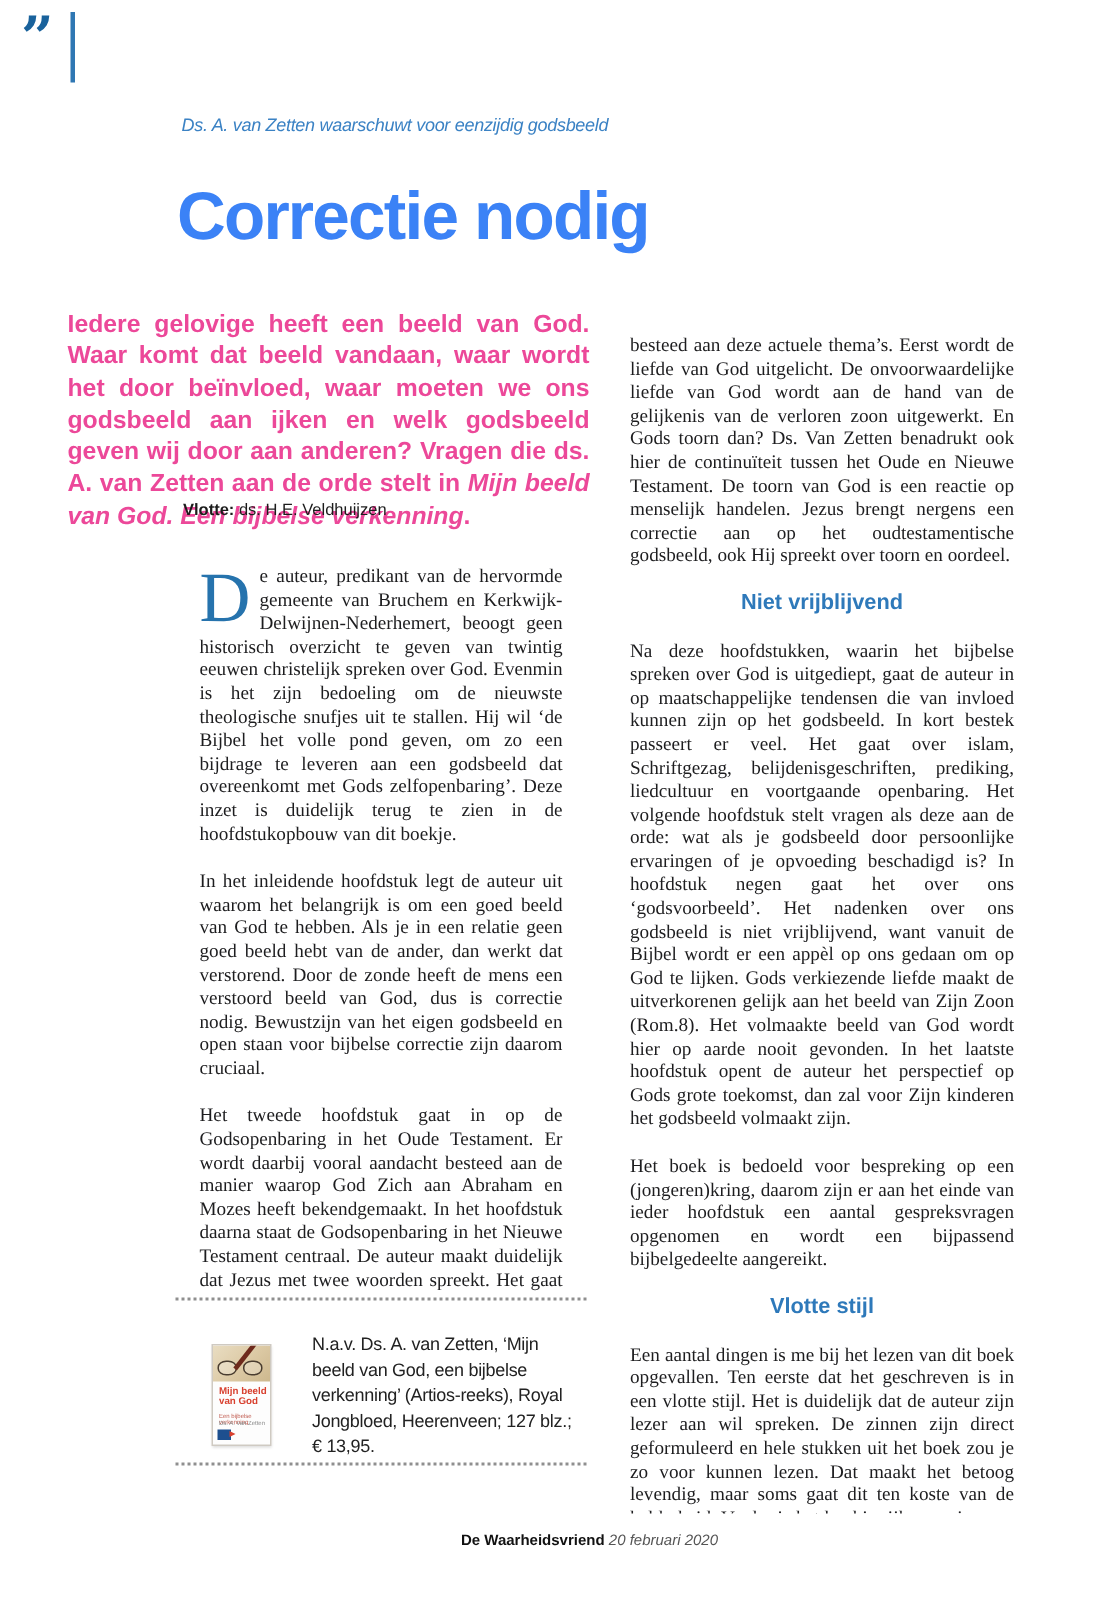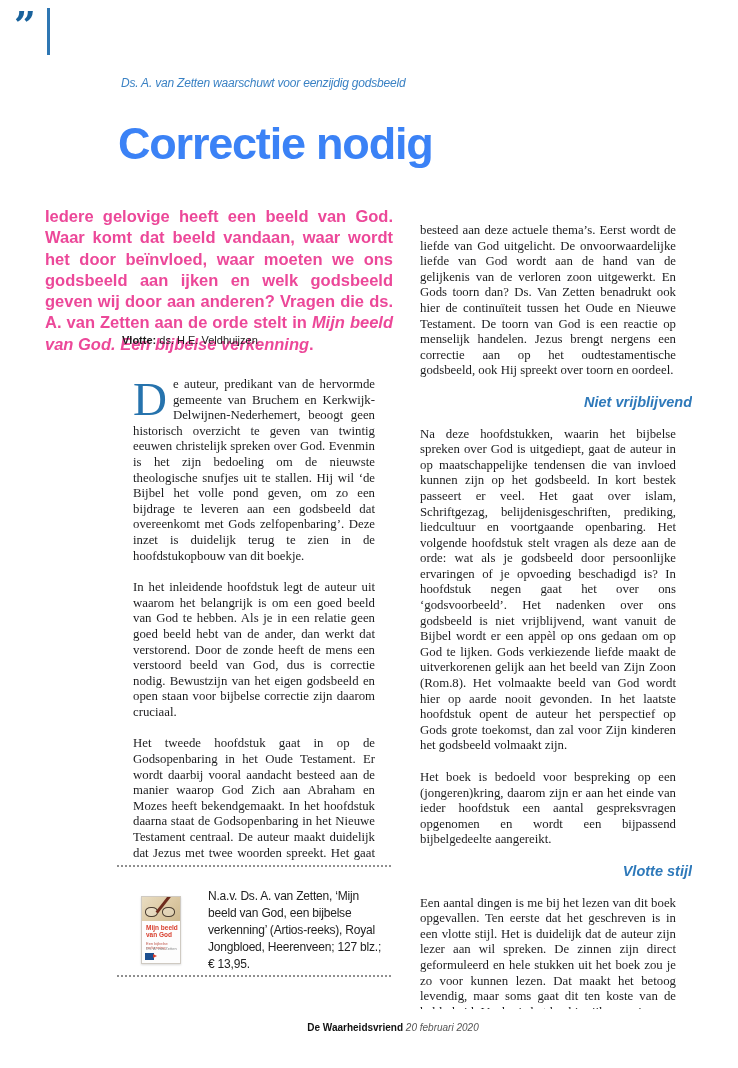--- a/index.html
+++ b/index.html
@@ -56,22 +56,22 @@
     font-size: 12.8px; line-height: 15.6px;
     color: #1d1d1f; text-align: justify;
     overflow: hidden;
   }
   .col p { margin: 16px; }
   .col-left  { left: 117px; top: 361px; width: 274px; height: 500px; }
   .col-right { left: 404px; top: 207px; width: 288px; height: 802px; }
 
   .col h3 {
     font-family: "Liberation Sans", sans-serif;
-    font-size: 14.5px; font-weight: 700; font-style: italic;
-    color: #2e79ba; margin: 9px 0 3px 0; text-align: right;
+    font-size: 14.5px; font-weight: 700; 
+    color: #2e79ba; margin: 9px 0 3px 0; text-align: center;
   }
   .dropcap {
     float: left;
     font-family: "Liberation Serif", serif;
     font-size: 47px; line-height: 38px;
     color: #2673ad; padding: 3px 6px 0 0; font-weight: 400;
   }
 
   
   .book-box {

